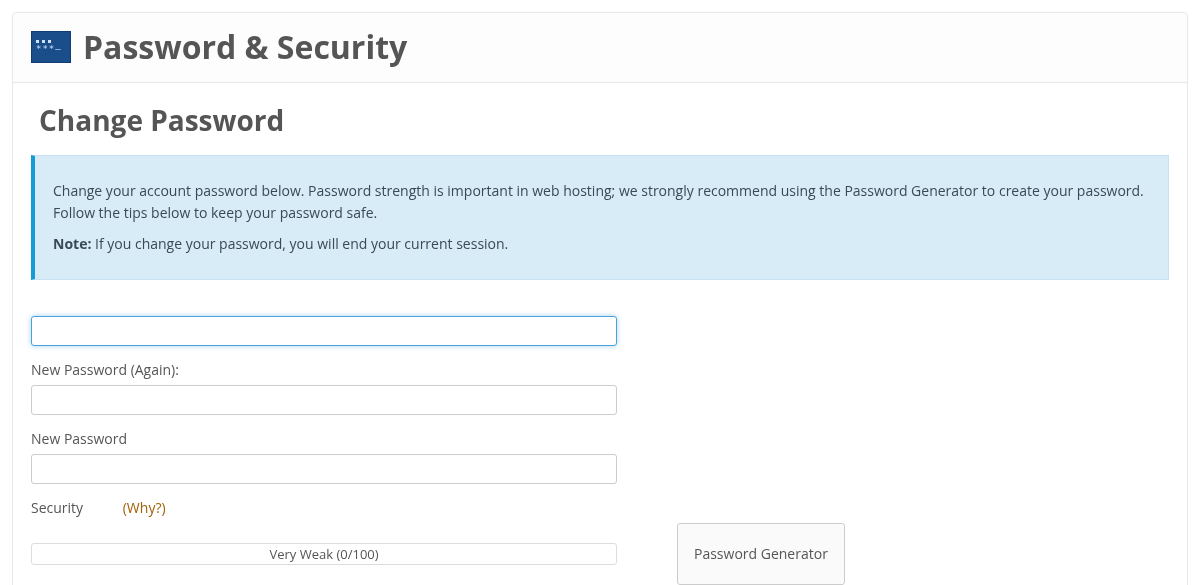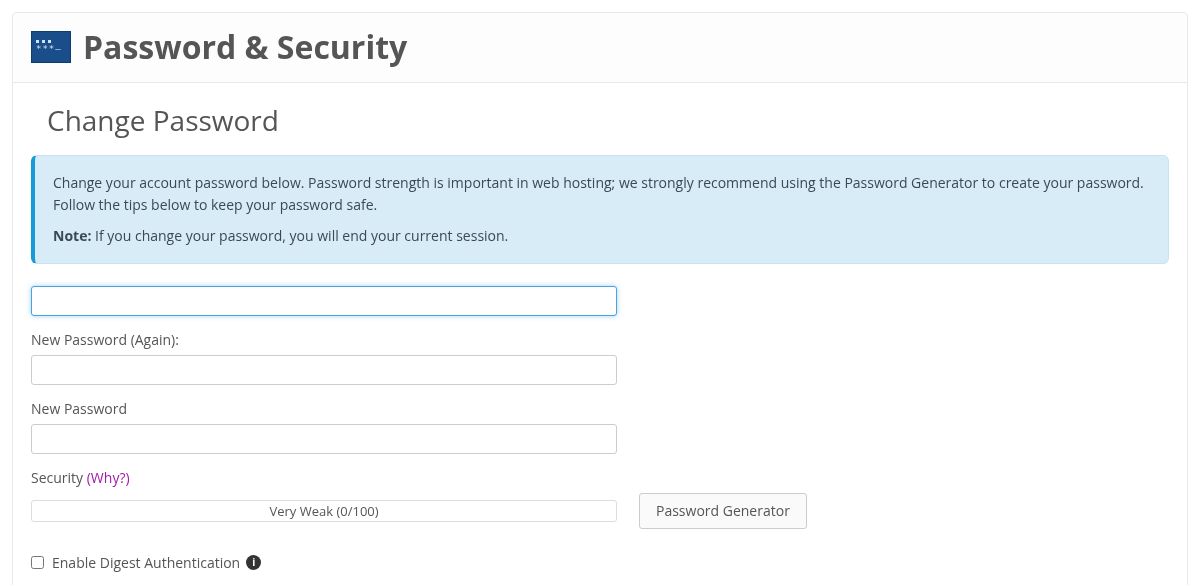--- a/index.html
+++ b/index.html
@@ -56,33 +56,33 @@
       color: #cfe3ff;
       letter-spacing: 1px;
       font-family: monospace;
       white-space: nowrap;
     }
     .content {
       padding: 10px 18px 18px 18px;
     }
     .section-title {
       font-size: 28px;
-      font-weight: 400;
-      color: #555;
-      margin: 8px 0 16px 16px;
+      font-weight: 700;
+      color: #555;
+      margin: 8px 0 16px 8px;
     }
     .callout {
       background: #d7ecf7;
       border: 1px solid #c7e3f3;
       border-left: 4px solid #179bd7;
-      border-radius: 6px;
-      padding: 16px 18px;
+      border-radius: 0;
+      padding: 24px 18px;
       color: #3a4a55;
       line-height: 1.55;
-      margin-bottom: 22px;
+      margin-bottom: 36px;
     }
     .callout p + p { margin-top: 10px; }
     .form-group { margin-bottom: 14px; }
     .form-label {
       display: block;
       font-size: 14px;
       color: #555;
       margin-bottom: 6px;
     }
     .text-input {
@@ -96,21 +96,21 @@
       outline: none;
       background: #fff;
     }
     .text-input.focused {
       border-color: #4aa3df;
       box-shadow: 0 0 5px rgba(74,163,223,0.5);
     }
     .strength-row {
       display: flex;
       align-items: center;
-      gap: 22px;
+      gap: 37px;
     }
     .strength-meter {
       width: 586px;
       height: 22px;
       border: 1px solid #ddd;
       border-radius: 3px;
       background: #fff;
       display: flex;
       align-items: center;
       justify-content: center;
@@ -124,23 +124,24 @@
       border-radius: 3px;
       cursor: pointer;
       font-size: 14px;
       font-family: inherit;
       line-height: 1.4;
     }
     .btn-default {
       background: #fafafa;
       border: 1px solid #ccc;
       color: #555;
-      padding: 7px 16px;
-    }
-    .strength-link { color: #a21caf; text-decoration: none; cursor: pointer; }
+      padding: 20px 16px;
+      margin-left: 23px;
+    }
+    .strength-link { color: #a16207; text-decoration: none; cursor: pointer; margin-left: 36px; }
     .checkbox-row {
       display: flex;
       align-items: center;
       gap: 8px;
       margin: 24px 0 22px 0;
       color: #555;
     }
     .checkbox-row input[type="checkbox"] {
       width: 13px; height: 13px;
     }

